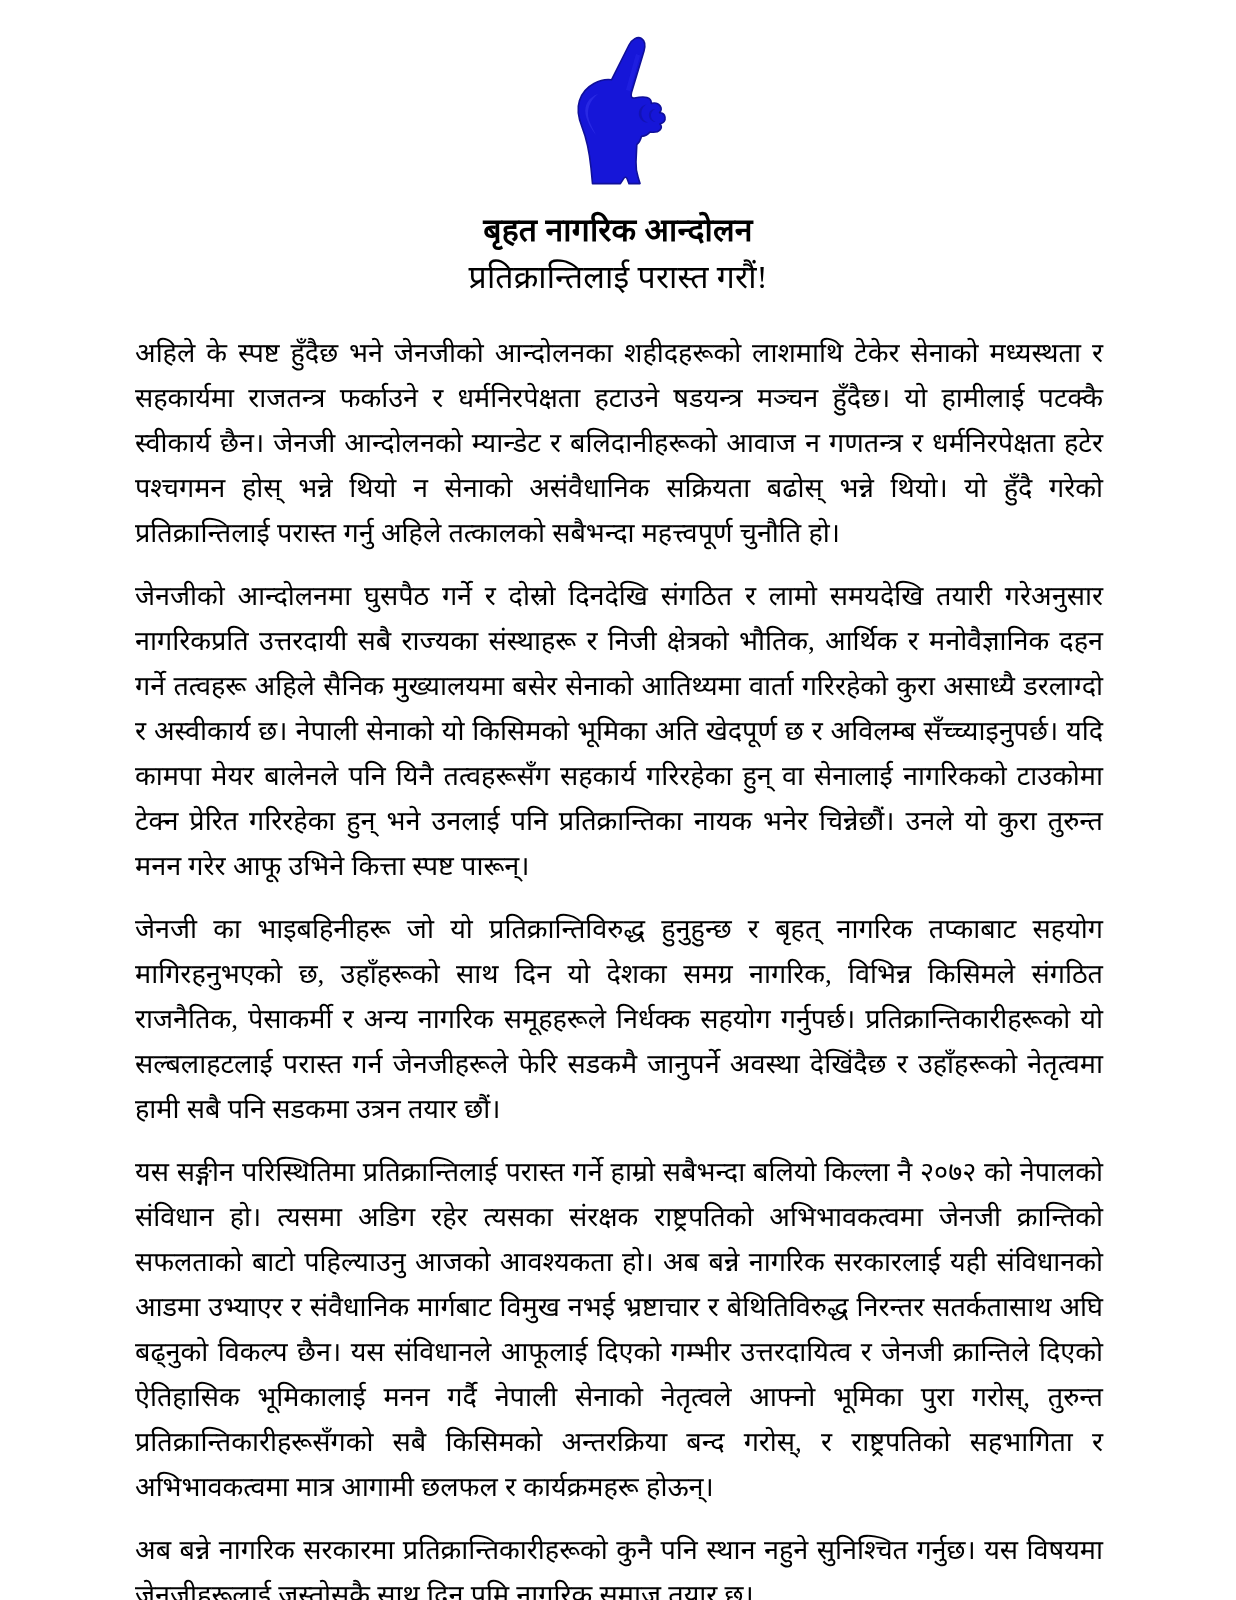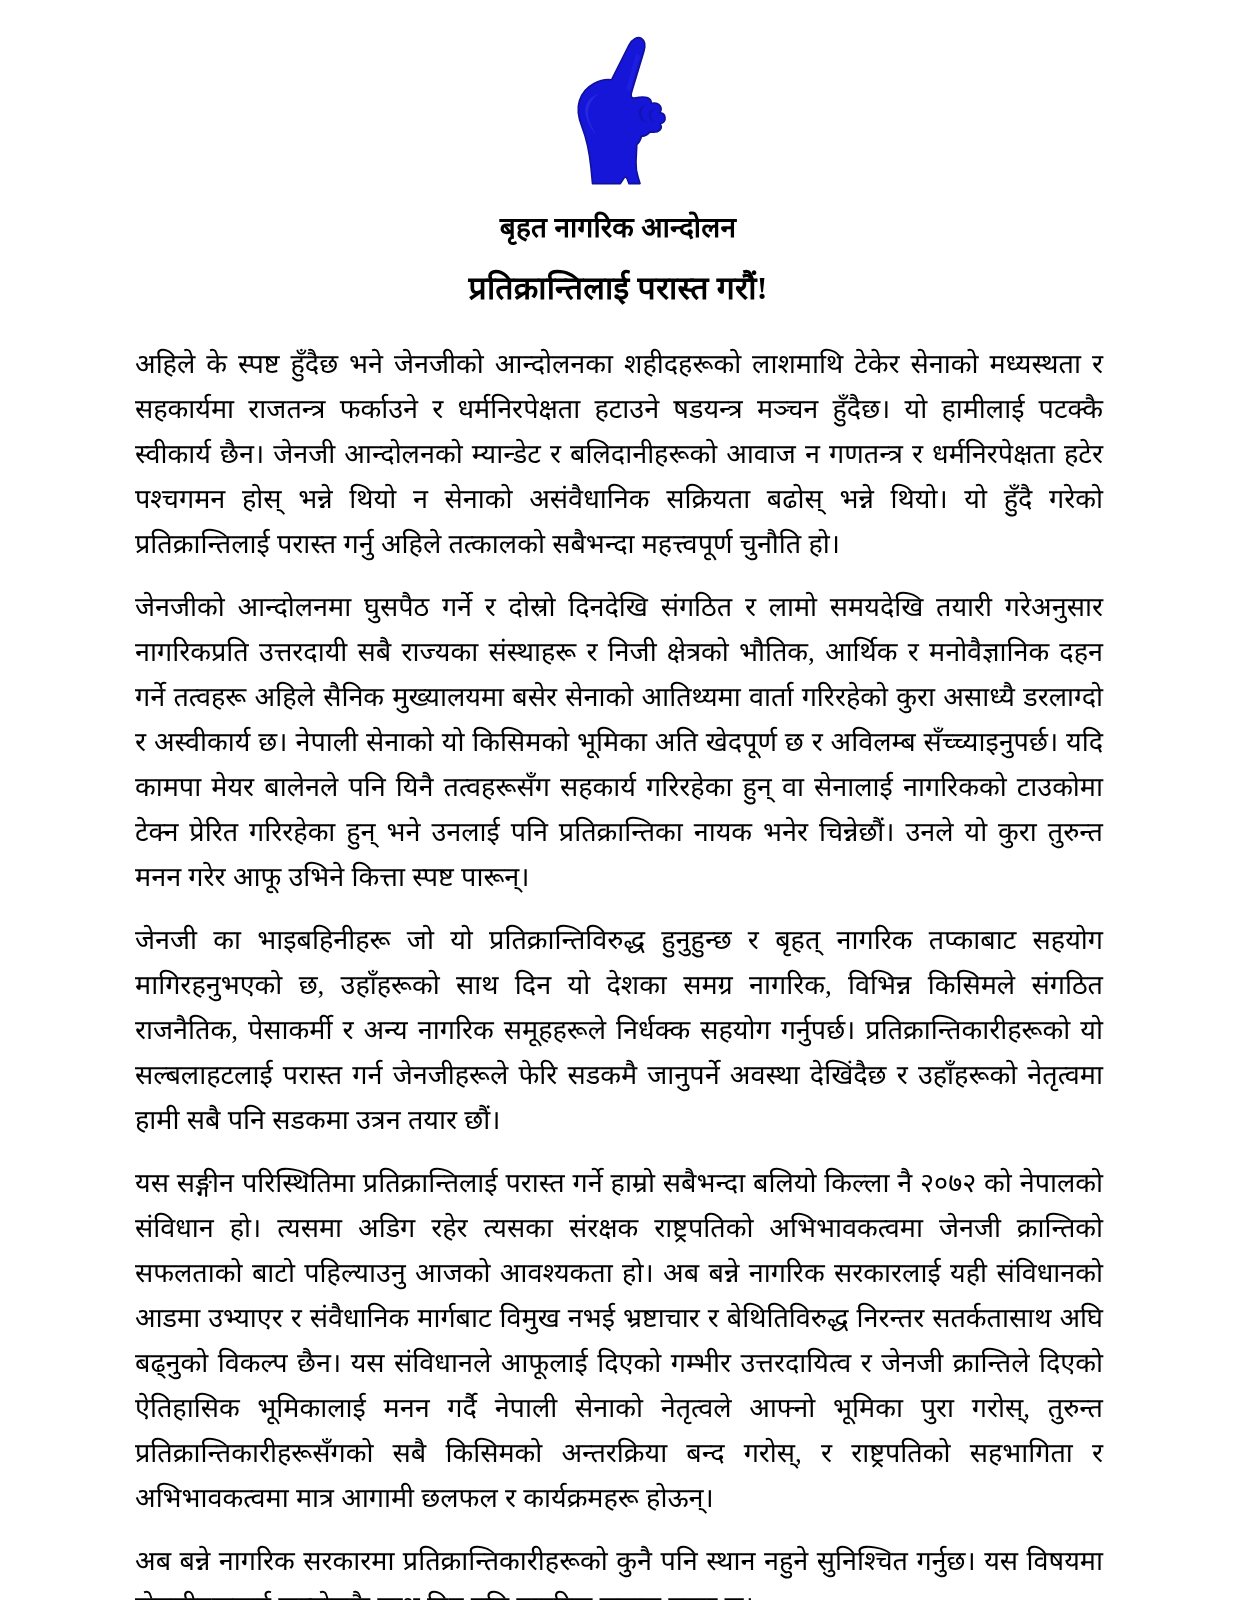--- a/index.html
+++ b/index.html
@@ -40,32 +40,32 @@
 
   .logo-wrap svg {
     display: block;
     width: 120px;
     height: 160px;
   }
 
   .org-name {
     font-family: "Liberation Serif", "DejaVu Serif", serif;
     font-weight: bold;
-    font-size: 28px;
+    font-size: 32px;
     line-height: 1.25;
     margin-top: 16px;
     letter-spacing: 0.2px;
   }
 
   .headline {
     font-family: "Liberation Serif", "DejaVu Serif", serif;
-    font-weight: bold;
+    font-weight: normal;
     font-size: 32px;
     line-height: 1.25;
-    margin-top: 23px;
+    margin-top: 7px;
     letter-spacing: 0.2px;
   }
 
   
   .body-block {
     margin: 0 auto;
     padding-left: 135px;
     padding-right: 133px;
     box-sizing: border-box;
     width: 1236px;

